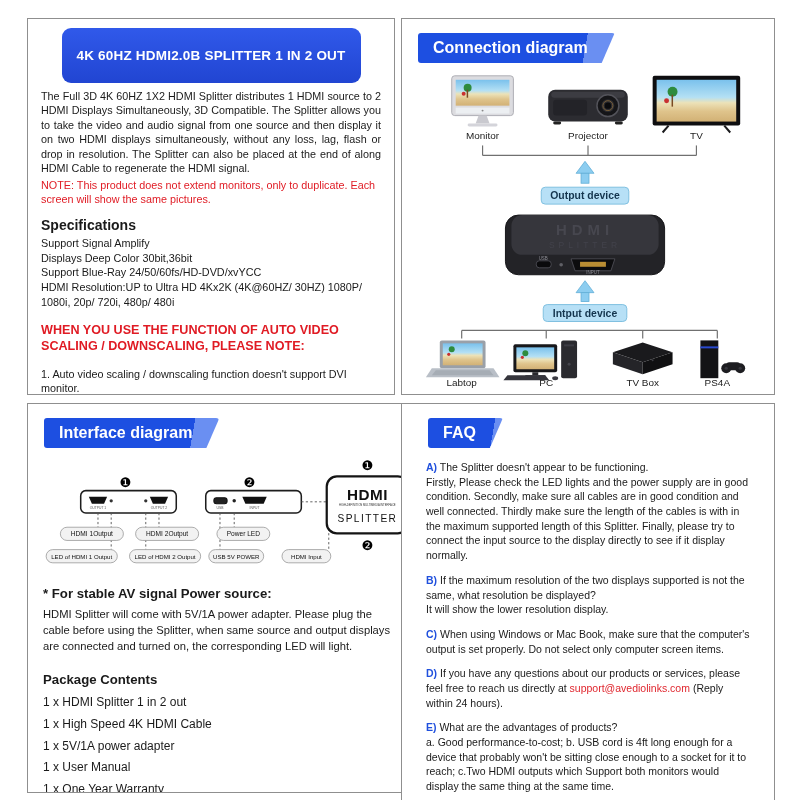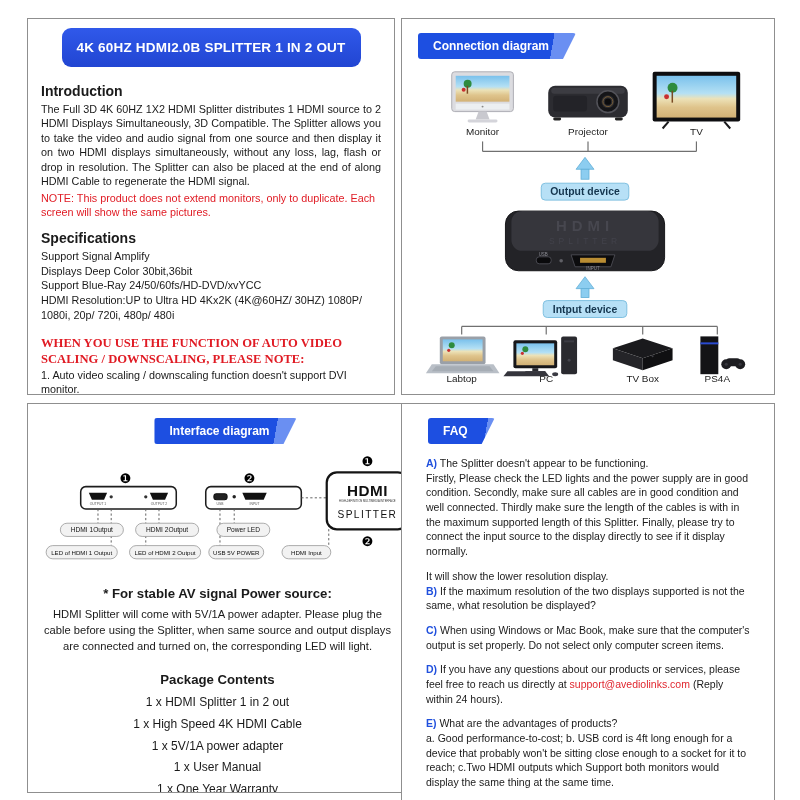--- a/index.html
+++ b/index.html
@@ -3,41 +3,41 @@
 <meta charset="utf-8">
 <style>
   html,body{margin:0;padding:0;}
   body{
     width:800px;height:800px;position:relative;background:#ffffff;
     font-family:"Liberation Sans", sans-serif;color:#1a1a1a;
   }
   .panel{position:absolute;background:#fff;border:1px solid #8f8f8f;box-sizing:border-box;overflow:hidden;}
   #p-tl{left:27px;top:18px;width:368px;height:377px;padding:0 13px;}
   #p-tr{left:401px;top:18px;width:374px;height:377px;}
-  #p-bl{left:27px;top:403px;width:381px;height:390px;text-align:center;}
+  #p-bl{left:27px;top:403px;width:381px;height:390px;}
   #p-br{left:401px;top:403px;width:374px;height:468px;padding:0 24px;}
 
   
   .banner{
-    margin:9px auto 16px;width:max-content;max-width:330px;
+    margin:9px auto 6px;width:max-content;max-width:330px;
     background:linear-gradient(#3059ea,#2145d2);color:#fff;
     font-weight:bold;font-size:13.5px;letter-spacing:.2px;
-    padding:12px 15px;border-radius:9px;text-align:center;
+    padding:20px 15px;border-radius:9px;text-align:center;
   }
   .h1{font-size:14px;font-weight:bold;margin:6px 0 3px;}
   .body-txt{font-size:10.8px;line-height:1.34;text-align:justify;}
   .red{color:#e01b24;}
   .note{font-size:10.8px;line-height:1.34;margin-top:2px;}
   .spec-line{font-size:10.8px;line-height:1.38;}
-  .warn-h{font-size:12.6px;font-weight:bold;line-height:1.25;margin:13px 0 0;font-family:Liberation Serif, serif;}
+  .warn-h{font-size:12.6px;font-weight:bold;line-height:1.25;margin:13px 0 12px;}
   .warn-item{font-size:10.8px;line-height:1.32;}
 
   
   .badge{
-    display:inline-block;color:#fff;font-weight:bold;font-size:12px;
+    display:inline-block;color:#fff;font-weight:bold;font-size:16px;
     padding:6px 27px 6px 15px;margin:14px 0 0 16px;
     background:linear-gradient(100deg,#1d4fe1 0 84%,#6a8ff2 84% 100%);
     clip-path:polygon(0 0,100% 0,calc(100% - 13px) 100%,0 100%);
     border-radius:3px;
   }
 
   
   svg{display:block;}
   .lbl{font-family:"Liberation Sans",sans-serif;font-size:10px;fill:#222;}
   .pill-blue{fill:#b7e0f6;stroke:#7fc0e0;stroke-width:1;}
@@ -68,21 +68,20 @@
   
   .faq-item{font-size:10.5px;line-height:1.4;margin-top:10px;}
   .faq-letter{color:#2050dd;font-weight:bold;}
   .faq-red{color:#e0262e;}
 </style>
 </head>
 <body>
 
 <div class="panel" id="p-tl">
   <div class="banner">4K 60HZ HDMI2.0B SPLITTER 1 IN 2 OUT</div>
-  <div class="h1">Introduction</div>
   <div class="body-txt">The Full 3D 4K 60HZ 1X2 HDMI Splitter distributes 1 HDMI source to 2 HDMI Displays Simultaneously, 3D Compatible. The Splitter allows you to take the video and audio signal from one source and then display it on two HDMI displays simultaneously, without any loss, lag, flash or drop in resolution. The Splitter can also be placed at the end of along HDMI Cable to regenerate the HDMI signal.</div>
   <div class="note red">NOTE: This product does not extend monitors, only to duplicate. Each screen will show the same pictures.</div>
   <div class="h1" style="margin-top:10px;">Specifications</div>
   <div class="spec-line">Support Signal Amplify</div>
   <div class="spec-line">Displays Deep Color 30bit,36bit</div>
   <div class="spec-line">Support Blue-Ray 24/50/60fs/HD-DVD/xvYCC</div>
   <div class="spec-line">HDMI Resolution:UP to Ultra HD 4Kx2K (4K@60HZ/ 30HZ) 1080P/ 1080i, 20p/ 720i, 480p/ 480i</div>
   <div class="warn-h red">WHEN YOU USE THE FUNCTION OF AUTO VIDEO SCALING / DOWNSCALING, PLEASE NOTE:</div>
   <div class="warn-item">1. Auto video scaling / downscaling function doesn't support DVI monitor.</div>
   <div class="warn-item">2. Computer or the input source does not have automatic resolution, downgrade is not supported.</div>
@@ -306,22 +305,22 @@
 
 <div class="panel" id="p-br">
   <div class="badge" style="margin-left:2px;">FAQ</div>
 
   <div class="faq-item" style="margin-top:12px;">
     <div><span class="faq-letter">A)</span> <span>The Splitter doesn't appear to be functioning.</span></div>
     <div>Firstly, Please check the LED lights and the power supply are in good condition. Secondly, make sure all cables are in good condition and well connected. Thirdly make sure the length of the cables is with in the maximum supported length of this Splitter. Finally, please try to connect the input source to the display directly to see if it display normally.</div>
   </div>
 
   <div class="faq-item">
+    <div><span class="faq-letter">B)</span> <span>If the maximum resolution of the two displays supported is not the same, what resolution be displayed?</span></div>
     <div>It will show the lower resolution display.</div>
-    <div><span class="faq-letter">B)</span> <span>If the maximum resolution of the two displays supported is not the same, what resolution be displayed?</span></div>
   </div>
 
   <div class="faq-item">
     <span class="faq-letter">C)</span> <span>When using Windows or Mac Book, make sure that the computer's output is set properly. Do not select only computer screen items.</span>
   </div>
 
   <div class="faq-item">
     <span class="faq-letter">D)</span> <span>If you have any questions about our products or services, please feel free to reach us directly at </span><span class="faq-red">support@avediolinks.com</span><span> (Reply within 24 hours).</span>
   </div>
 

